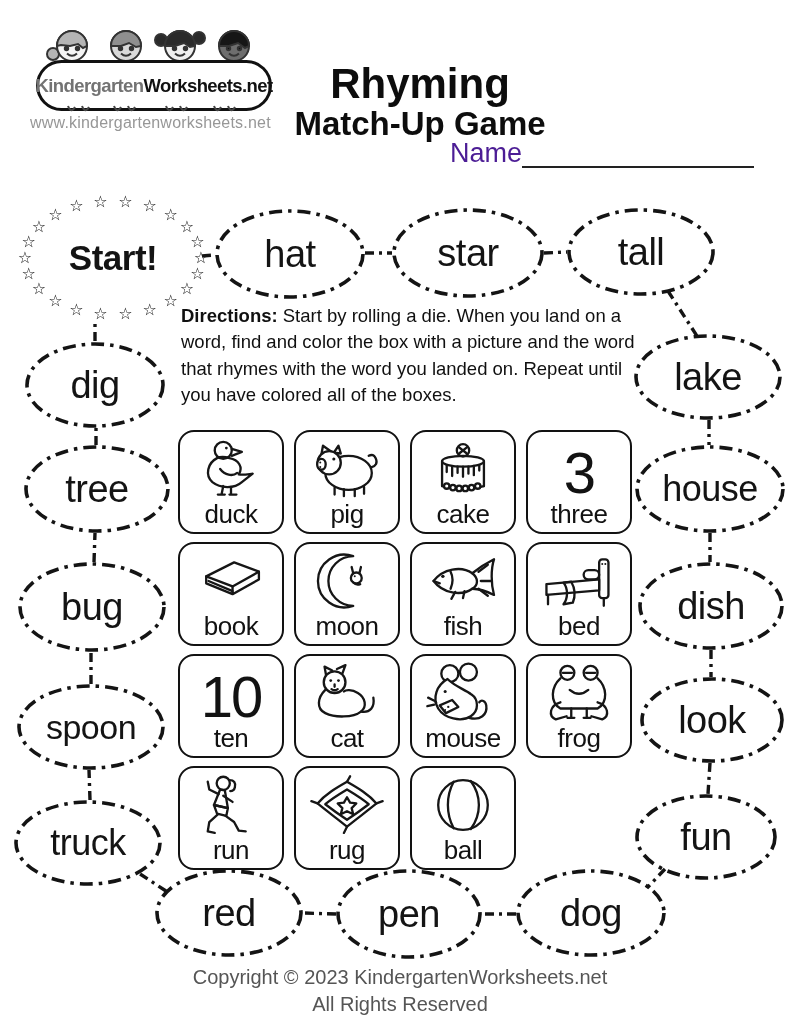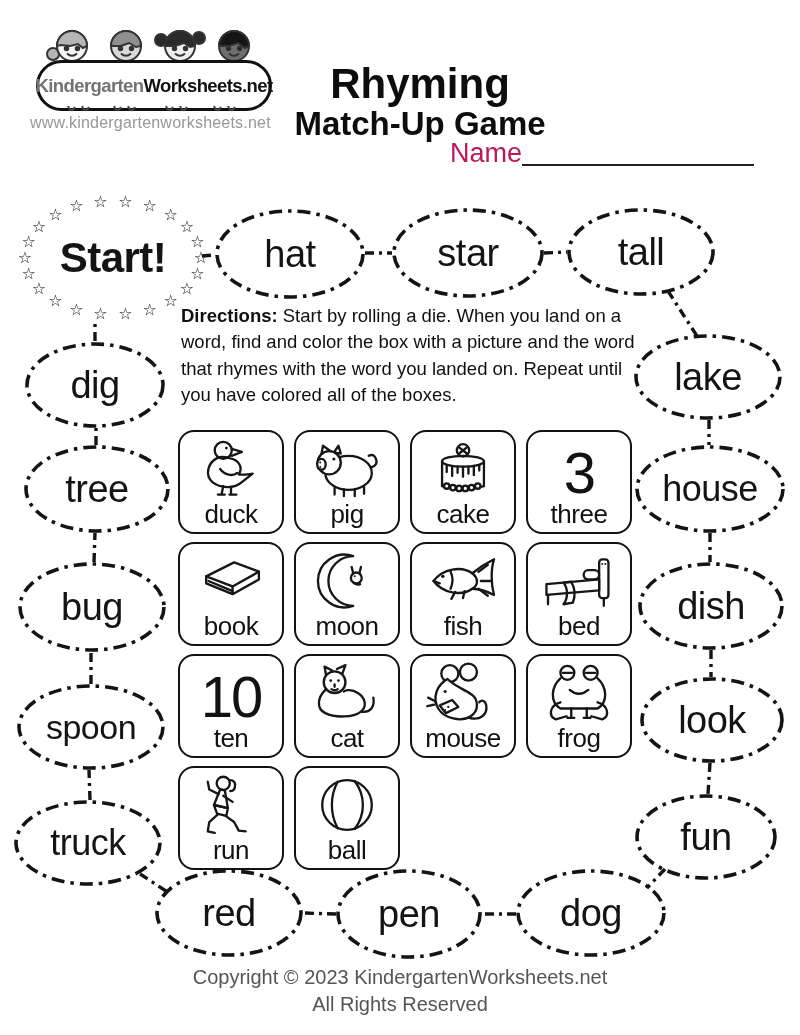--- a/index.html
+++ b/index.html
@@ -13,38 +13,38 @@
              font-weight:700;font-size:18.5px;letter-spacing:-0.6px;white-space:nowrap;}
   .logo-pill .gray{color:#737373;}
   .logo-pill .black{color:#111;}
   .logo-www{position:absolute;left:30px;top:114px;width:244px;text-align:left;
             font-size:16px;color:#979797;letter-spacing:0.2px;}
 
   
   .title{position:absolute;left:260px;top:20px;width:320px;text-align:center;font-weight:700;color:#0d0d0d;}
   .title .l1{font-size:42px;line-height:1.05;margin-top:42px;}
   .title .l2{font-size:33px;line-height:1.1;}
-  .namerow{position:absolute;left:450px;top:138px;display:flex;align-items:flex-start;font-size:27px;color:#be185d;}
+  .namerow{position:absolute;left:450px;top:138px;display:flex;align-items:center;font-size:27px;color:#4c1d95;}
   .namerow .rule{display:inline-block;width:232px;height:26px;border-bottom:2.5px solid #222;}
 
   
   .directions{position:absolute;left:181px;top:303px;width:466px;font-size:18.5px;line-height:1.42;color:#101010;}
   .directions b{font-weight:700;}
 
   
   .board-svg{position:absolute;left:0;top:0;}
   .sp{fill:none;stroke:#141414;stroke-width:3.6;stroke-dasharray:13 6 3.5 6;}
   .cn{fill:none;stroke:#141414;stroke-width:3.4;stroke-dasharray:9 5 3 5;}
   .ring-star{font-size:16px;fill:#141414;font-family:"DejaVu Sans",sans-serif;}
 
   .space-label{position:absolute;transform:translate(-50%,-50%);font-size:38px;white-space:nowrap;
                color:#141414;letter-spacing:-0.5px;}
   .space-label.sz36{font-size:36px;}
   .space-label.sz34{font-size:34px;}
-  .space-label.start{font-size:42px;font-weight:600;}
+  .space-label.start{font-size:35px;font-weight:600;}
 
   
   .grid{position:absolute;left:178px;top:430px;display:grid;grid-template-columns:repeat(4,106px);
         column-gap:10px;grid-auto-rows:104px;row-gap:8px;}
   .card{border:2.5px solid #121212;border-radius:16px;background:#fff;display:flex;flex-direction:column;
         align-items:center;justify-content:flex-end;overflow:hidden;}
   .card .art{margin:5px 0 0;}
   .card .word{font-size:26px;line-height:1;margin:1px 0 5px;letter-spacing:-0.5px;color:#121212;}
   .card .numeral{font-size:58px;line-height:0.95;margin:4px 0 0;color:#121212;letter-spacing:-2px;}
   .art *{stroke:#161616;stroke-width:3;fill:none;stroke-linecap:round;stroke-linejoin:round;}
@@ -364,20 +364,29 @@
         <path d="M36,20 L28,40 L46,44 L42,21 Z"></path>
         <path d="M34,26 L22,20 L20,10"></path>
         <path d="M40,28 L52,36"></path>
         <path d="M28,40 L46,44 L44,54 L32,51 Z"></path>
         <path d="M33,52 L22,62 L20,74 l9,2"></path>
         <path d="M43,54 L54,62 L60,73 l9,1"></path>
       </svg>
       <div class="word">run</div>
     </div>
 
+    <div class="card">
+      <svg class="art" width="80" height="62" viewBox="0 0 100 80">
+        <path d="M50,10 C64,18 78,26 88,38 C76,48 62,58 50,68 C38,58 24,48 12,38 C22,26 36,18 50,10 Z"></path>
+        <path d="M50,20 C60,26 70,32 78,39 C69,46 59,53 50,59 C41,53 31,46 22,39 C30,32 40,26 50,20 Z"></path>
+        <path d="M50,30 l4,7 8,1 -6,6 2,8 -8,-4 -8,4 2,-8 -6,-6 8,-1 Z"></path>
+        <path d="M88,38 l8,-3 M50,10 l4,-7 M12,38 l-8,-3 M50,68 l-4,8"></path>
+      </svg>
+      <div class="word">rug</div>
+    </div>
 
     <div class="card">
       <svg class="art" width="80" height="62" viewBox="0 0 100 80">
         <circle cx="50" cy="40" r="32"></circle>
         <path d="M38,10 C28,28 28,52 38,70"></path>
         <path d="M60,9 C74,28 74,52 60,71"></path>
       </svg>
       <div class="word">ball</div>
     </div>
 

